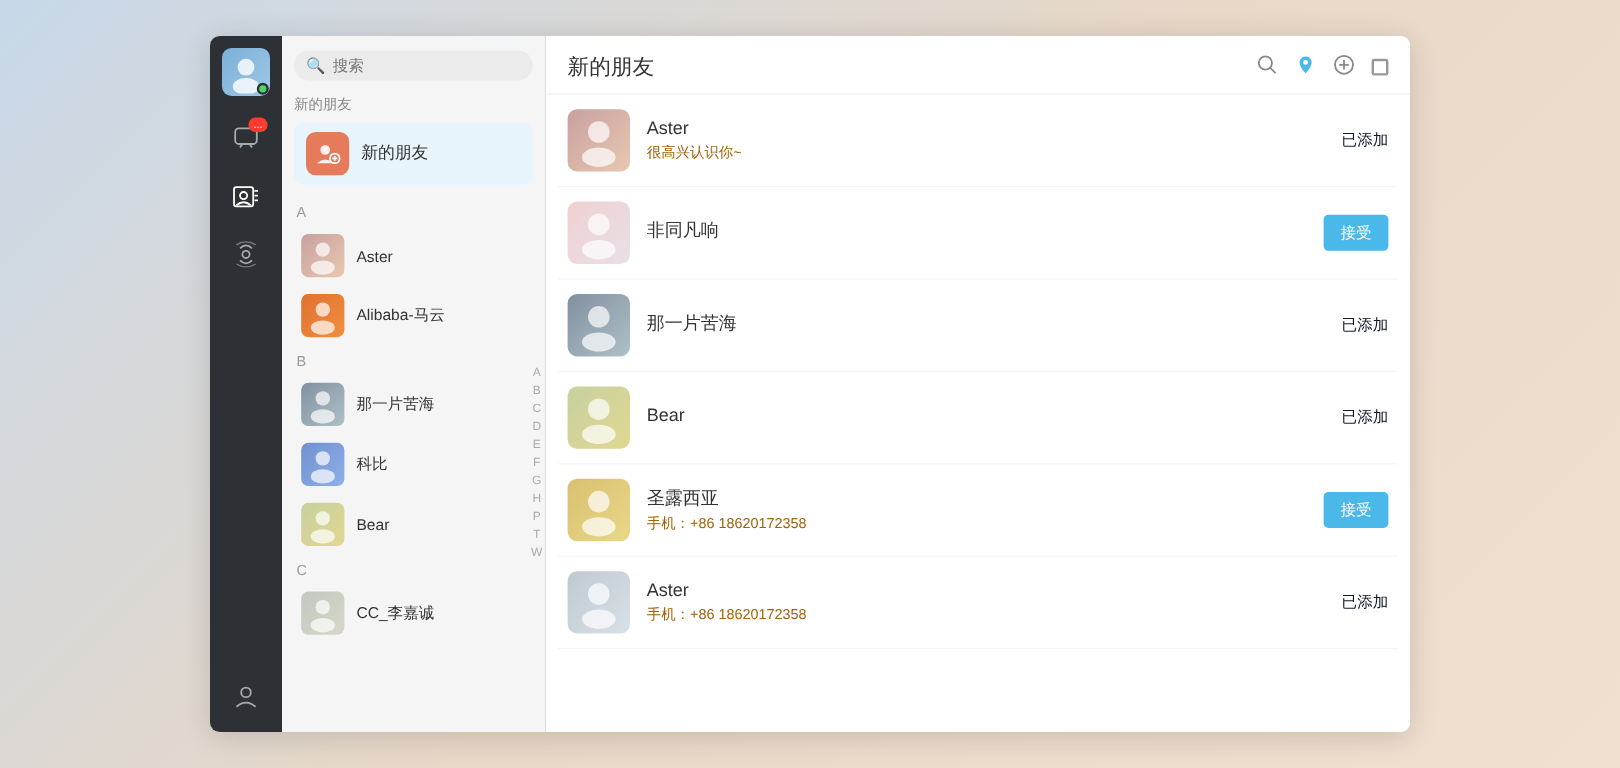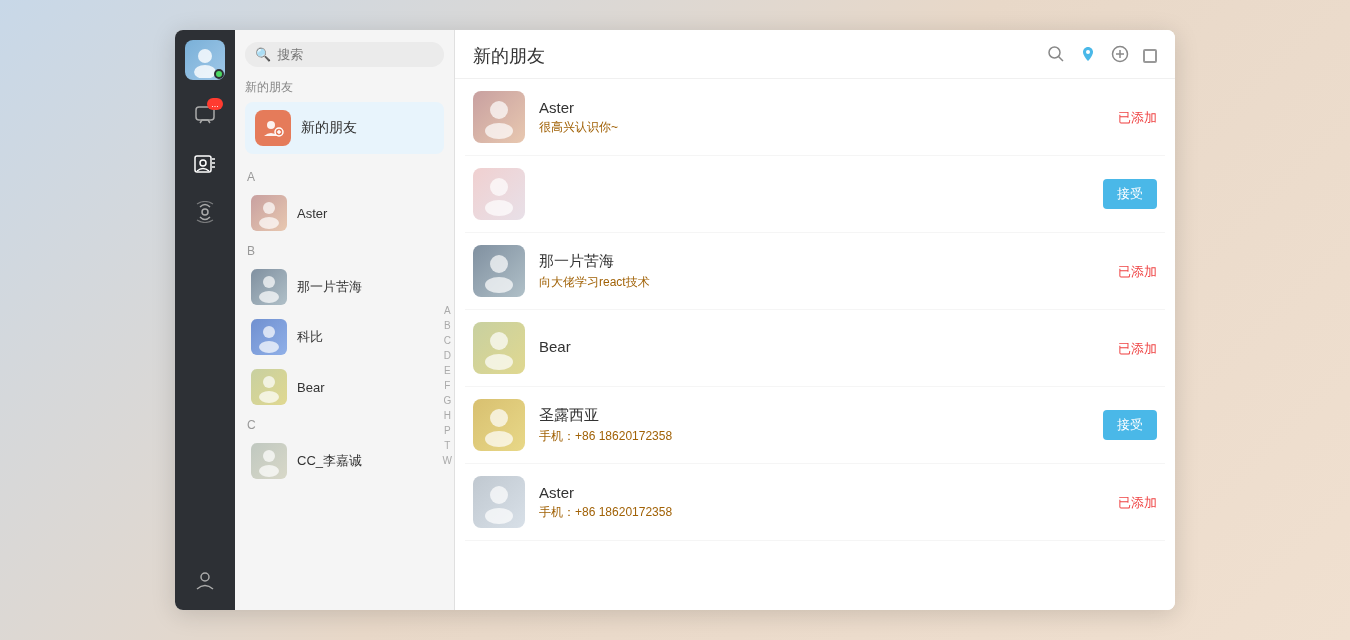--- a/index.html
+++ b/index.html
@@ -270,21 +270,21 @@
     .friend-status {
       font-size: 12px;
       color: #a16207;
     }
     .friend-action {
       min-width: 60px;
       text-align: right;
     }
     .added-label {
       font-size: 13px;
-      color: #ef4444;
+      color: #0f172a;
     }
     .accept-btn {
       background: #4ab8e8;
       color: #fff;
       border: none;
       border-radius: 4px;
       padding: 6px 14px;
       font-size: 13px;
       cursor: pointer;
     }
@@ -375,20 +375,27 @@
     <div class="contact-list" id="contact-list">
 
       <div class="alpha-section">
           <div class="alpha-label">A</div>
           <div class="contact-item">
             <div class="contact-avatar av-aster"><svg viewBox="0 0 36 36" fill="none">
                 <circle cx="18" cy="13" r="6" fill="#fff" opacity="0.7"></circle>
                 <ellipse cx="18" cy="28" rx="10" ry="6" fill="#fff" opacity="0.7"></ellipse>
               </svg></div>
             <span class="contact-name">Aster</span>
+          </div>
+          <div class="contact-item">
+            <div class="contact-avatar av-alibaba"><svg viewBox="0 0 36 36" fill="none">
+                <circle cx="18" cy="13" r="6" fill="#fff" opacity="0.7"></circle>
+                <ellipse cx="18" cy="28" rx="10" ry="6" fill="#fff" opacity="0.7"></ellipse>
+              </svg></div>
+            <span class="contact-name">Alibaba-马云</span>
           </div>
         </div>
         <div class="alpha-section">
           <div class="alpha-label">B</div>
           <div class="contact-item">
             <div class="contact-avatar av-nayi"><svg viewBox="0 0 36 36" fill="none">
                 <circle cx="18" cy="13" r="6" fill="#fff" opacity="0.7"></circle>
                 <ellipse cx="18" cy="28" rx="10" ry="6" fill="#fff" opacity="0.7"></ellipse>
               </svg></div>
             <span class="contact-name">那一片苦海</span>
@@ -472,31 +479,31 @@
             <div class="friend-status">很高兴认识你~</div>
           </div>
           <div class="friend-action"><span class="added-label">已添加</span></div>
         </div>
         <div class="friend-row">
           <div class="friend-avatar av-feitongling"><svg viewBox="0 0 52 52" fill="none" width="52" height="52">
               <circle cx="26" cy="19" r="9" fill="#fff" opacity="0.7"></circle>
               <ellipse cx="26" cy="40" rx="14" ry="8" fill="#fff" opacity="0.7"></ellipse>
             </svg></div>
           <div class="friend-info">
+            <div class="friend-name">非同凡响</div>
           </div>
           <div class="friend-action"><button class="accept-btn">接受</button></div>
         </div>
         <div class="friend-row">
           <div class="friend-avatar av-nayi"><svg viewBox="0 0 52 52" fill="none" width="52" height="52">
               <circle cx="26" cy="19" r="9" fill="#fff" opacity="0.7"></circle>
               <ellipse cx="26" cy="40" rx="14" ry="8" fill="#fff" opacity="0.7"></ellipse>
             </svg></div>
           <div class="friend-info">
             <div class="friend-name">那一片苦海</div>
-            <div class="friend-status">向大佬学习react技术</div>
           </div>
           <div class="friend-action"><span class="added-label">已添加</span></div>
         </div>
         <div class="friend-row">
           <div class="friend-avatar av-bear"><svg viewBox="0 0 52 52" fill="none" width="52" height="52">
               <circle cx="26" cy="19" r="9" fill="#fff" opacity="0.7"></circle>
               <ellipse cx="26" cy="40" rx="14" ry="8" fill="#fff" opacity="0.7"></ellipse>
             </svg></div>
           <div class="friend-info">
             <div class="friend-name">Bear</div>

